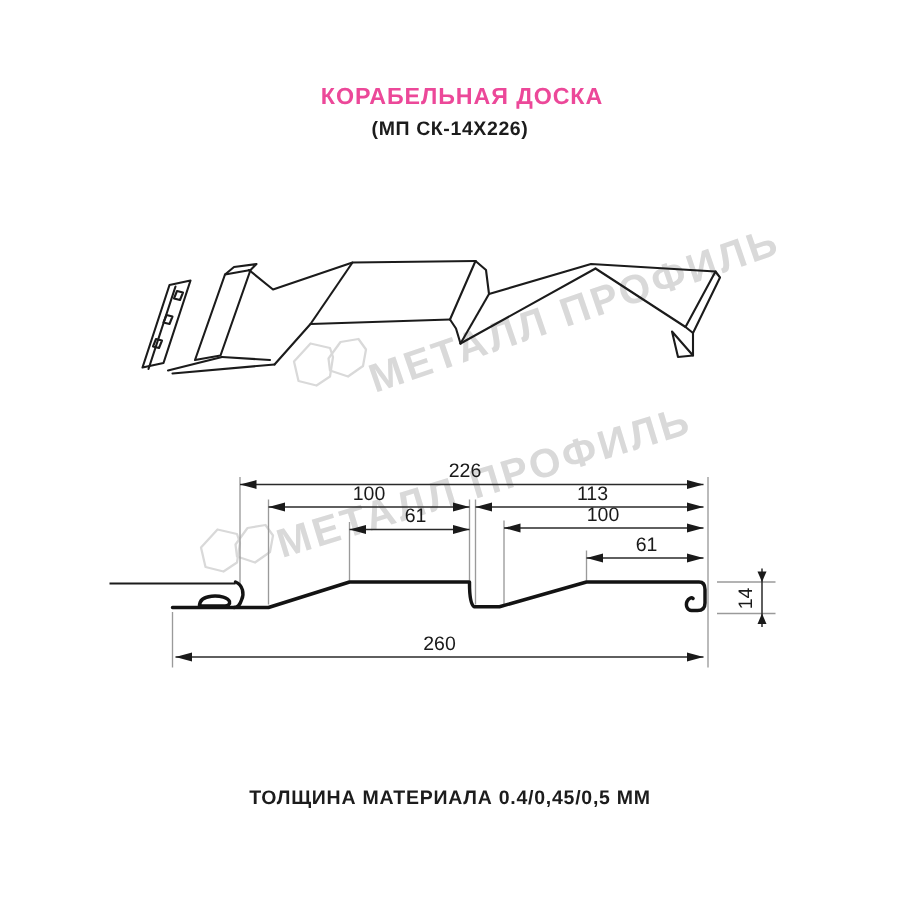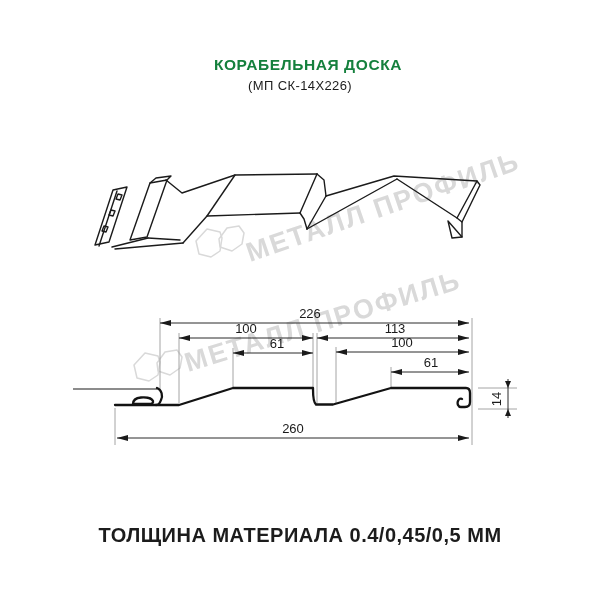--- a/index.html
+++ b/index.html
@@ -2,24 +2,24 @@
 <html><head>
 <meta charset="utf-8">
 <style>
   html,body{margin:0;padding:0;}
   body{
     width:600px;height:600px;background:#ffffff;position:relative;overflow:hidden;
     font-family:"Liberation Sans","DejaVu Sans",sans-serif;color:#1e1e1e;
   }
   .header{position:absolute;top:48px;left:0;width:600px;text-align:center;line-height:1;}
   .title{font-size:37px;font-weight:800;letter-spacing:1.5px;color:#1c1c1c;}
-  .subtitle{margin-top:9px;font-size:15.5px;font-weight:700;letter-spacing:.6px;color:#15803d;padding-left:16px;}
-  .model{margin-top:6px;font-size:13px;font-weight:400;letter-spacing:.4px;color:#1c1c1c;}
+  .subtitle{margin-top:9px;font-size:15.5px;font-weight:700;letter-spacing:.6px;color:#ec4899;padding-left:16px;}
+  .model{margin-top:6px;font-size:13px;font-weight:700;letter-spacing:.4px;color:#1c1c1c;}
   .footer{position:absolute;top:524px;left:0;width:600px;text-align:center;
-    font-size:20px;font-weight:700;letter-spacing:.5px;color:#1c1c1c;}
+    font-size:13px;font-weight:700;letter-spacing:.5px;color:#1c1c1c;}
   svg{position:absolute;left:0;top:0;}
   .sketch{stroke:#1b1b1b;stroke-width:1.4;fill:none;stroke-linejoin:round;stroke-linecap:round;}
   .profile{stroke:#131313;stroke-width:2.3;fill:none;stroke-linejoin:round;stroke-linecap:round;}
   .thinref{stroke:#1b1b1b;stroke-width:1.2;fill:none;}
   .ext{stroke:#9a9a9a;stroke-width:.9;fill:none;}
   .dim{stroke:#2a2a2a;stroke-width:1;fill:none;}
   .dimtxt{font-family:"Liberation Sans","DejaVu Sans",sans-serif;font-size:13px;fill:#1a1a1a;text-anchor:middle;}
   .wm{stroke:#d9d9d9;stroke-width:1.5;fill:none;stroke-linejoin:round;}
   .wmtxt{font-family:"Liberation Sans","DejaVu Sans",sans-serif;font-size:27px;font-weight:700;
     fill:#d9d9d9;letter-spacing:2px;}

